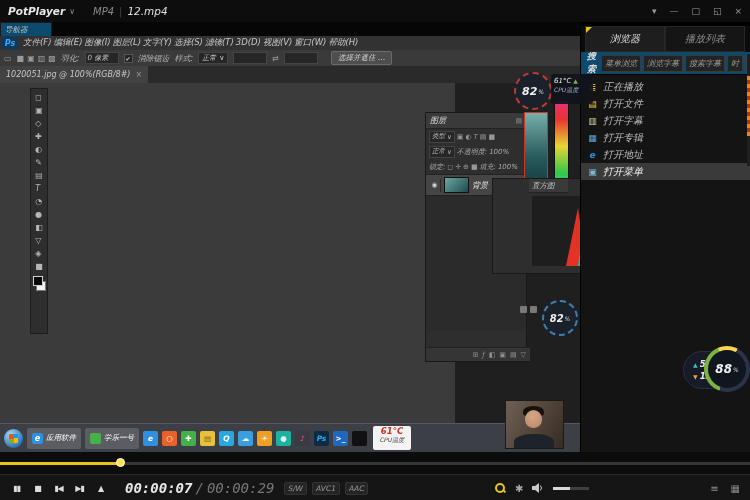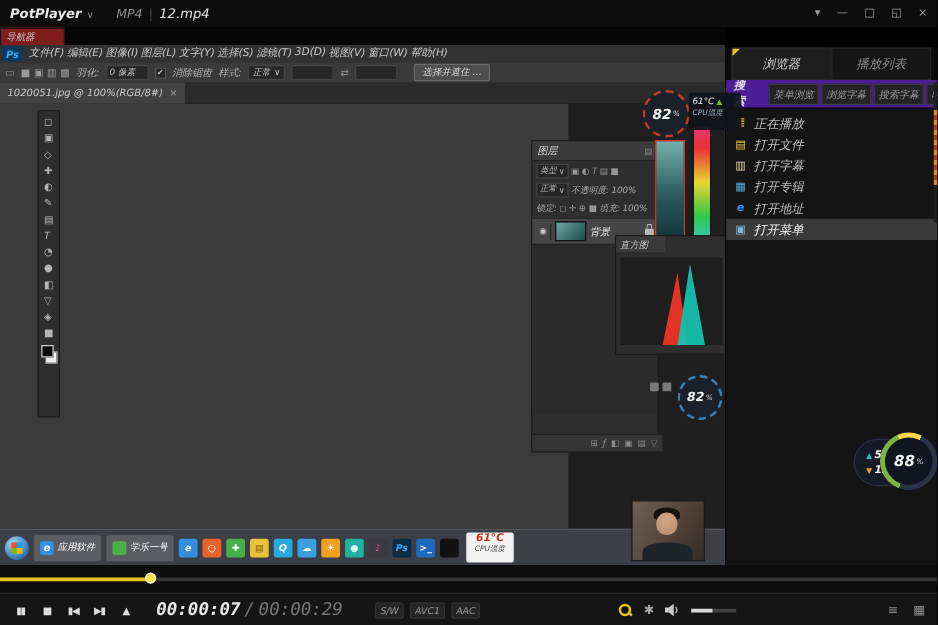--- a/index.html
+++ b/index.html
@@ -87,21 +87,21 @@
   .img-big{position:absolute;right:6px;top:140px;font-family:"DejaVu Sans Mono",monospace;
        font-size:19px;font-weight:bold;color:#fff;letter-spacing:4px;}
   .img-line{position:absolute;right:18px;font-size:6.5px;color:#d7e4e0;letter-spacing:1px;}
   .l1{top:170px;} .l2{top:181px;}
   .img-big2{position:absolute;right:8px;bottom:13px;font-family:"DejaVu Sans Mono",monospace;
        font-size:15px;font-weight:bold;color:#fff;letter-spacing:3px;}
   .img-watermark{position:absolute;left:6px;bottom:11px;font-size:8.5px;color:#eef2f0;}
 
   
   .panel{background:#2e2e2e;border:1px solid #191919;position:absolute;}
-  .nav-tab{left:466px;top:64px;width:46px;height:14px;background:#7f1d1d;border:1px solid #191919;
+  .nav-tab{left:466px;top:64px;width:46px;height:14px;background:#0c4a6e;border:1px solid #191919;
            font-size:7.5px;color:#c5c5c5;display:flex;align-items:center;padding-left:4px;}
   .lp{left:425px;top:90px;width:100px;height:248px;}
   .lp-head{height:15px;background:#3a3a3a;display:flex;align-items:center;font-size:8px;color:#ddd;
            padding:0 4px;border-bottom:1px solid #222;}
   .lp-head .mi{margin-left:auto;color:#888;font-size:7px;}
   .lp-row{height:15px;display:flex;align-items:center;gap:2px;padding:0 3px;font-size:7px;color:#aaa;}
   .lp-box{background:#262626;border:1px solid #444;padding:0 2px;height:10px;display:flex;
           align-items:center;gap:2px;font-size:6.5px;color:#bbb;}
   #lp-filter-icons,#lp-lock-icons{display:flex;gap:2px;}
   .lp-ic{color:#969696;font-size:7px;}
@@ -115,21 +115,21 @@
           border:1px solid #b5b5b5;border-bottom:none;border-radius:3px 3px 0 0;}
   .lp-body{height:135px;background:#2b2b2b;}
   .lp-foot{position:absolute;left:0;bottom:0;width:100%;height:13px;background:#353535;
            display:flex;align-items:center;justify-content:flex-end;gap:4px;padding-right:4px;
            border-top:1px solid #222;}
   .lp-fi{color:#8d8d8d;font-size:7px;}
   .nav-thumb{left:524px;top:90px;width:22px;height:78px;border:1px solid #d33226;
              background:linear-gradient(180deg,#76b0ab,#2a5b5d 55%,#123639);}
   .rainbow{left:554px;top:78px;width:13px;height:150px;border:1px solid #111;
            background:linear-gradient(180deg,#e8327a,#e83232 12%,#e8d432 30%,#32c846 48%,#32c8c8 62%,#3246e8 78%,#c832e8 92%,#e8327a);}
-  .hist{left:492px;top:166px;width:88px;height:94px;}
+  .hist{left:492px;top:156px;width:88px;height:94px;padding-left:36px;}
   .hist-tab{width:36px;height:13px;background:#3a3a3a;font-size:7.5px;color:#c5c5c5;
             display:flex;align-items:center;padding-left:3px;border-bottom:1px solid #222;}
   .hist-plot{margin:3px;height:70px;background:#1e1e1e;}
   .mid-panel{left:520px;top:266px;width:60px;height:62px;background:#2a2a2a;border:1px solid #191919;}
 
   
   .gauge{position:absolute;border-radius:50%;display:flex;align-items:center;justify-content:center;
          color:#f2f2f2;font-weight:bold;z-index:9;}
   .gauge .unit{font-size:6px;font-weight:normal;margin-left:1px;color:#cfcfcf;}
   .g-cpu{left:514px;top:72px;width:34px;height:34px;background:#1b212b;border:2px dashed #c23a2a;font-size:11px;}
@@ -176,29 +176,29 @@
          font-size:8px;font-weight:bold;color:#fff;flex:none;}
   #tb-icons{display:flex;gap:4px;}
   .tb-ico{width:15px;height:15px;border-radius:2px;display:flex;align-items:center;justify-content:center;
           font-size:7.5px;font-weight:bold;color:#fff;flex:none;}
   .tb-temp{width:38px;height:24px;background:#f3f3f3;border-radius:2px;text-align:center;flex:none;
            line-height:1.15;padding-top:1px;box-sizing:border-box;margin-left:2px;}
   .tb-temp .tv{font-size:8.5px;font-weight:bold;color:#d03020;display:block;}
   .tb-temp .tl{font-size:6px;color:#444;display:block;}
 
   
-  .sidebar{position:absolute;left:580px;top:38px;width:170px;height:430px;background:#141414;
+  .sidebar{position:absolute;left:580px;top:26px;width:170px;height:430px;background:#141414;
            border-left:1px solid #000;}
   .sb-tabs{height:26px;background:#0b0b0b;display:flex;padding-left:4px;}
   .sb-tab{width:80px;height:26px;display:flex;align-items:center;justify-content:center;
           font-size:10px;color:#8d8d8d;background:#151515;border:1px solid #262626;box-sizing:border-box;}
   .sb-tab.active{background:#1e1e1e;color:#d8d8d8;position:relative;}
   .sb-tab.active:before{content:"";position:absolute;left:0;top:0;border-top:6px solid #e8c21f;
           border-right:6px solid transparent;}
-  .sb-sub{height:22px;display:flex;align-items:center;gap:16px;padding:0 3px;background:#4c1d95;
+  .sb-sub{height:22px;display:flex;align-items:center;gap:2px;padding:0 3px;background:#0c4a6e;
           border-bottom:1px solid #000;}
   .sb-search{font-size:9px;font-weight:bold;color:#e0e0e0;margin:0 3px;}
   #sb-subtabs{display:flex;gap:2px;}
   .sb-stab{font-size:8px;color:#9a9a9a;background:#232323;border:1px solid #3a3a3a;
            padding:2px 3px;white-space:nowrap;}
   #sb-arrows{display:flex;gap:1px;margin-left:1px;}
   .sb-arrow{width:9px;height:14px;background:#2a2a2a;border:1px solid #3f3f3f;color:#aaa;
             font-size:7px;display:flex;align-items:center;justify-content:center;}
   #sb-items{padding-top:3px;}
   .sb-item{height:17px;display:flex;align-items:center;gap:5px;padding-left:6px;
@@ -214,21 +214,21 @@
   .seek-track{position:absolute;left:0;top:10px;width:750px;height:3px;background:#353535;}
   .seek-progress{position:absolute;left:0;top:10px;height:3px;background:#e8c21f;}
   .seek-dot{position:absolute;top:6px;width:9px;height:9px;border-radius:50%;background:#ffe14a;
             border:1px solid #fff;box-sizing:border-box;}
   .controlbar{position:absolute;left:0;top:474px;width:750px;height:26px;background:#151515;
               border-top:1px solid #2a2a2a;display:flex;align-items:center;}
   #transport{display:flex;margin-left:6px;}
   .tbtn{width:21px;text-align:center;font-size:8px;color:#dcdcdc;letter-spacing:-1px;}
   .time{margin-left:14px;font-family:"DejaVu Sans Mono",monospace;font-size:14px;display:flex;gap:3px;}
   .t-cur{color:#e8e8e8;font-weight:bold;} .t-sep,.t-tot{color:#777;}
-  #badges{display:flex;gap:5px;margin-left:26px;}
+  #badges{display:flex;gap:5px;margin-left:10px;}
   .badge{font-size:7.5px;color:#9a9a9a;background:#242424;border:1px solid #333;border-radius:2px;
          padding:1px 3px;}
   .ctrl-mid{position:absolute;left:495px;top:0;height:26px;display:flex;align-items:center;gap:9px;}
   .search-glyph{position:relative;width:11px;height:11px;}
   .search-glyph:before{content:"";position:absolute;left:0;top:0;width:6px;height:6px;border:2px solid #e8c21f;
          border-radius:50%;}
   .search-glyph:after{content:"";position:absolute;left:7px;top:7px;width:4px;height:2px;background:#e8c21f;
          transform:rotate(45deg);}
   .wrench{color:#a8a8a8;font-size:10px;}
   .vol-track{width:36px;height:3px;background:#3f3f3f;position:relative;}

